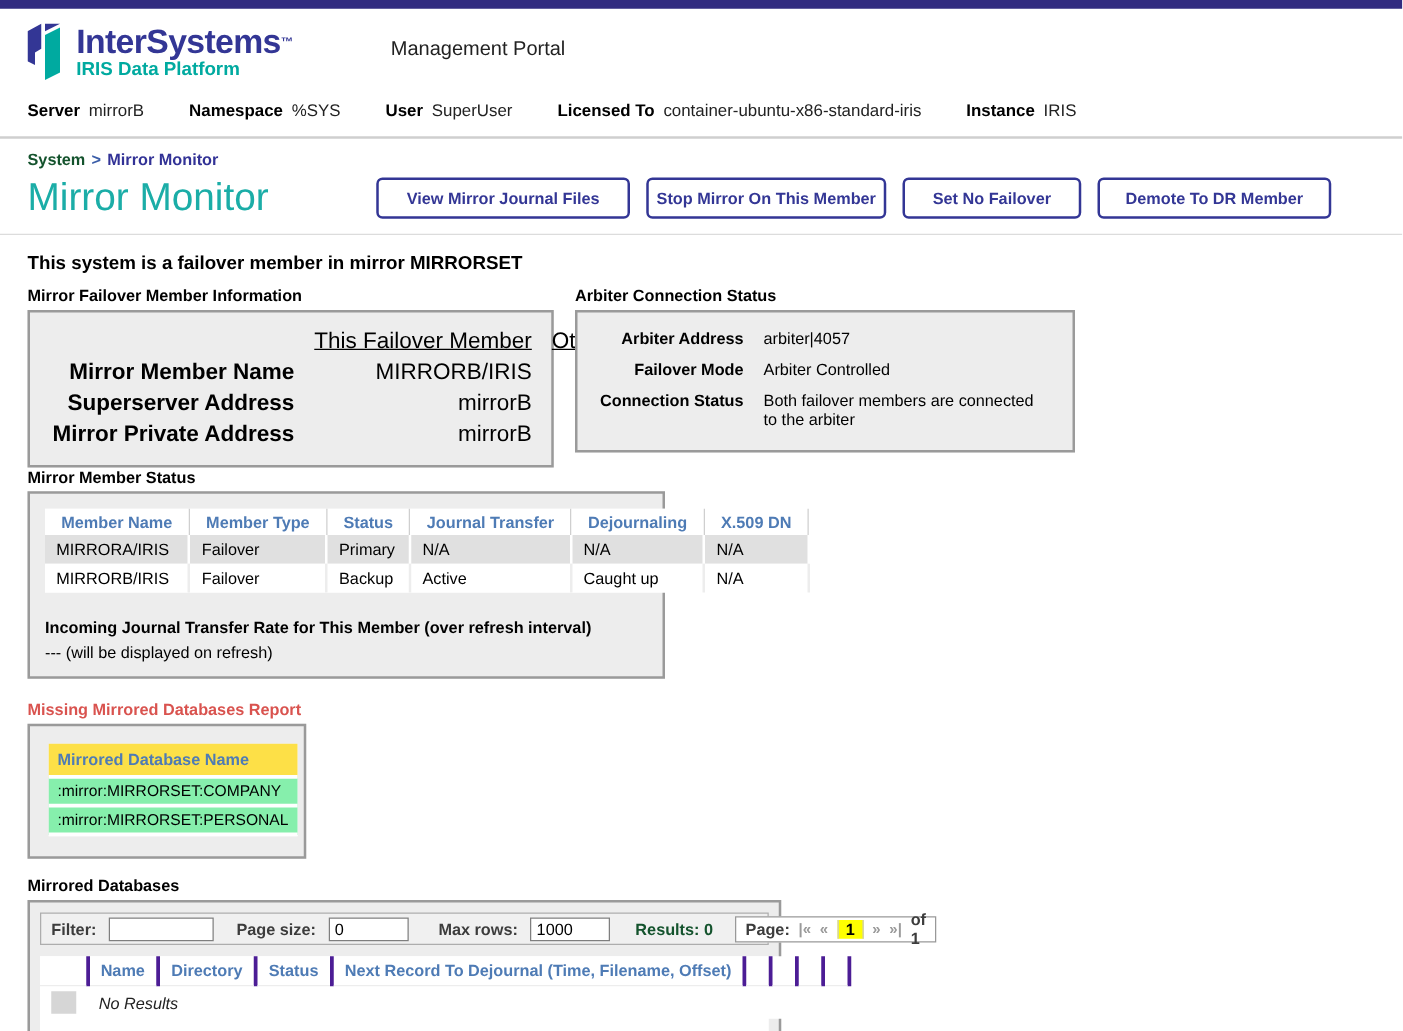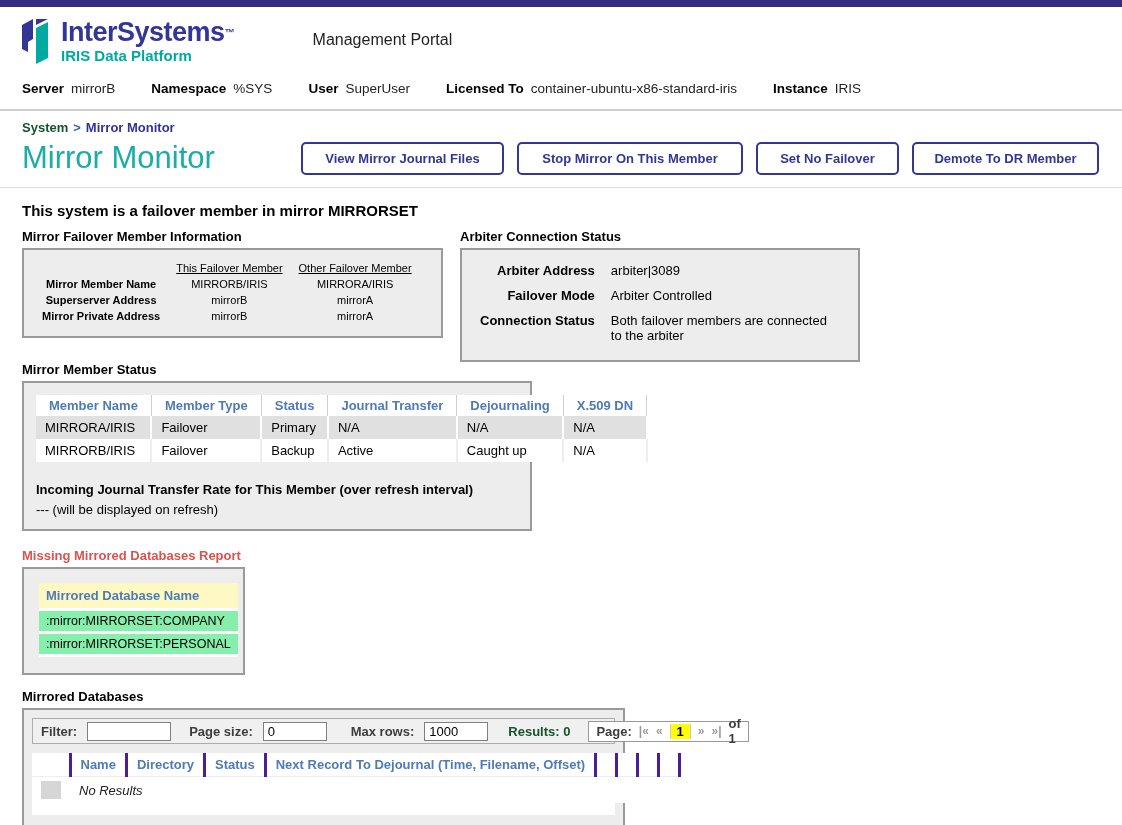--- a/index.html
+++ b/index.html
@@ -3,21 +3,21 @@
 <meta charset="utf-8">
 <style>
   * { box-sizing: border-box; margin: 0; padding: 0; }
   html,body { background:#fff; }
   body { font-family:"Liberation Sans", sans-serif; font-size:13px; color:#000; }
   .page { width:1122px; height:825px; background:#fff; overflow:hidden; }
 
   
   .topbar { height:7px; background:#322c80; }
   .logo-row { display:flex; align-items:flex-start; padding:11px 22px 0 22px; }
-  .logo { display:flex; align-items:center; gap:9px; }
+  .logo { display:flex; align-items:flex-end; gap:9px; }
   .logo-mark { width:30px; height:46px; flex:0 0 auto; }
   .logo-text { line-height:1.05; }
   .logo-name { color:#333695; font-size:27px; font-weight:bold; letter-spacing:-0.5px; }
   .logo-tm { color:#333695; font-size:10px; vertical-align:super; font-weight:bold; }
   .logo-sub { color:#00aaa0; font-size:15px; font-weight:bold; margin-top:1px; }
   .portal-title { font-size:16px; color:#222; margin-left:78px; margin-top:13px; }
 
   .infobar { display:flex; gap:36px; padding:17px 22px 13px 22px; font-size:13.5px; border-bottom:2px solid #cfcfcf; }
   .infobar .item { white-space:nowrap; }
   .infobar .lbl { font-weight:bold; color:#000; margin-right:7px; }
@@ -27,36 +27,36 @@
   .breadcrumb { padding:9px 22px 0 22px; font-size:13px; font-weight:bold; }
   .breadcrumb .link { color:#14532d; text-decoration:none; cursor:pointer; }
   .breadcrumb .sep { color:#3a5da8; padding:0 5px; }
   .breadcrumb .current { color:#323296; }
 
   .title-row { display:flex; align-items:center; padding:5px 20px 11px 22px; border-bottom:1px solid #dcdcdc; }
   .page-title { color:#1bada7; font-size:31px; font-weight:normal; width:279px; letter-spacing:0; }
   .actions { display:flex; gap:13px;align-items:center; }
   .btn { border:2px solid #333695; border-radius:5px; background:#fff; color:#333695;
          font-weight:bold; font-size:13px; font-family:inherit; padding:7px 4px; text-align:center; cursor:pointer; }
-  .btn.b0 { width:203px; } .btn.b1 { width:226px; } .btn.b2 { width:143px; } .btn.b3 { width:187px; }
+  .btn.b0 { width:203px; } .btn.b1 { width:192px; } .btn.b2 { width:143px; } .btn.b3 { width:187px; }
 
   .status-heading { font-size:15px; font-weight:bold; padding:14px 22px 10px 22px; }
 
   .section { margin-left:22px; }
   .section-label { font-weight:bold; font-size:13px; margin-bottom:4px; color:#000; }
   .section-label.red { color:#d9534f; }
   .panel { background:#ededed; border:2px solid #9a9a9a; }
 
   
   .cols { display:flex; gap:17px; align-items:flex-start; }
   .col-left { width:421px; }
   .col-right { width:400px; }
   .kv-panel { padding:10px 10px 12px 10px; }
   table.kv { border-collapse:collapse; }
-  table.kv td, table.kv th { padding:2px 8px; font-size:11px; text-align:center; vertical-align:top; }
+  table.kv td, table.kv th { padding:2px 8px; font-size:18px; text-align:right; vertical-align:top; }
   table.kv th.colhead { font-weight:normal; text-decoration:underline; white-space:nowrap; }
   table.kv td.rowlabel { font-weight:bold; white-space:nowrap; }
   .arb-panel { padding:8px 10px 12px 10px; }
   table.arb { border-collapse:collapse; }
   table.arb td { padding:5px 8px; font-size:13px; vertical-align:top; }
   table.arb td.rowlabel { font-weight:bold; text-align:right; white-space:nowrap; }
 
   
   .member-panel { width:510px; padding:12px 12px 12px 12px; margin-top:2px; }
   table.grid { border-collapse:collapse; background:#fff; }
@@ -64,21 +64,21 @@
                   padding:3px 13px; font-size:13px; border-right:1px solid #cfcfcf; white-space:nowrap; }
   table.grid td { padding:4px 9px; font-size:13px; border-right:2px solid #ededed; white-space:nowrap; }
   table.grid tr.stripe td { background:#e0e0e0; border-right:2px solid #fff; }
   table.grid tr.plain td { background:#fff; }
   .rate-title { font-weight:bold; margin-top:20px; font-size:13px; }
   .rate-value { margin-top:5px; font-size:13px; }
 
   
   .missing-panel { width:223px; padding:14px 0 16px 15px; margin-top:2px; }
   table.mini { border-collapse:collapse; background:#fff; }
-  table.mini th { color:#4e7bb5; font-weight:bold; text-align:left; background:#fef9c3;
+  table.mini th { color:#4e7bb5; font-weight:bold; text-align:left; background:#fde047;
                   padding:5px 7px; font-size:13px; border-bottom:3px solid #fff; white-space:nowrap; }
   table.mini td { padding:3px 7px; font-size:12.5px; border-bottom:3px solid #fff; white-space:nowrap; }
   table.mini tr.stripe td { background:#86efac; }
   table.mini tr.plain td { background:#fff; }
 
   
   .mdb-panel { width:603px; padding:8px 8px 10px 8px; margin-top:2px; }
   .filterbar { display:flex; align-items:center; gap:10px; background:#f0f0f0; border:1px solid #adadad;
                padding:3px 8px; height:26px; }
   .filterbar .flabel { font-weight:bold; color:#3c3c3c; white-space:nowrap; }
@@ -180,21 +180,21 @@
           </table>
       </div>
     </div>
     <div class="col-right">
       <div class="section-label">Arbiter Connection Status</div>
       <div class="panel arb-panel">
         <table class="arb">
           <tbody>
               <tr>
             <td class="rowlabel">Arbiter Address</td>
-            <td>arbiter|3089</td>
+            <td>arbiter|4057</td>
           </tr>
           <tr>
             <td class="rowlabel">Failover Mode</td>
             <td>Arbiter Controlled</td>
           </tr>
           <tr>
             <td class="rowlabel">Connection Status</td>
             <td>Both failover members are connected to the arbiter</td>
           </tr>
         </tbody>

